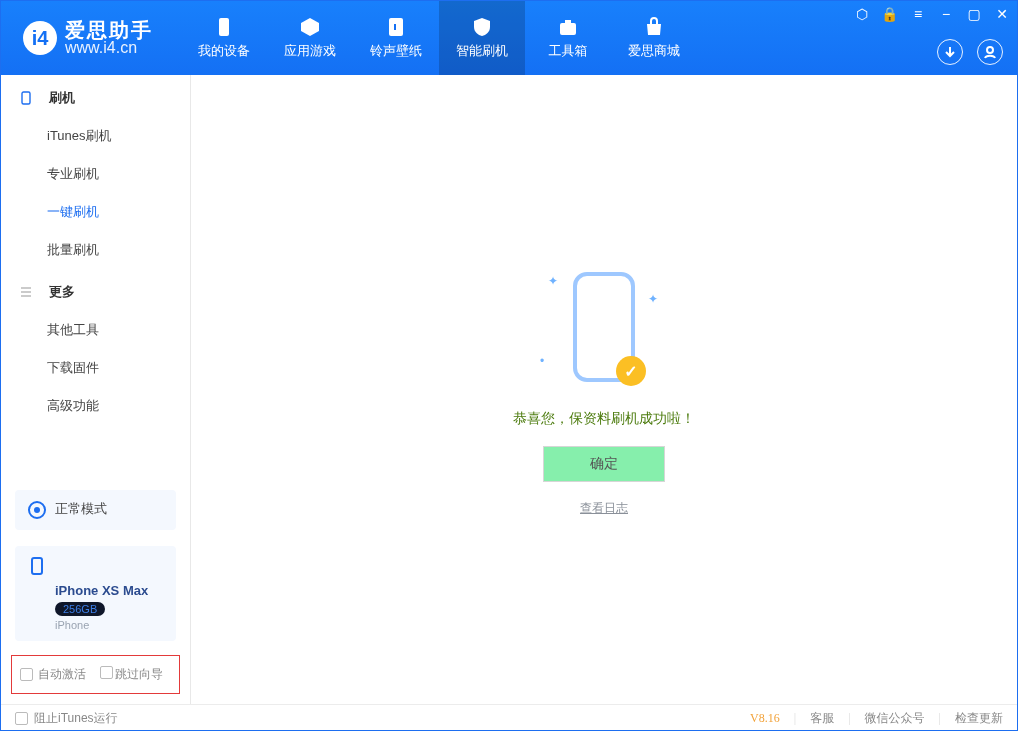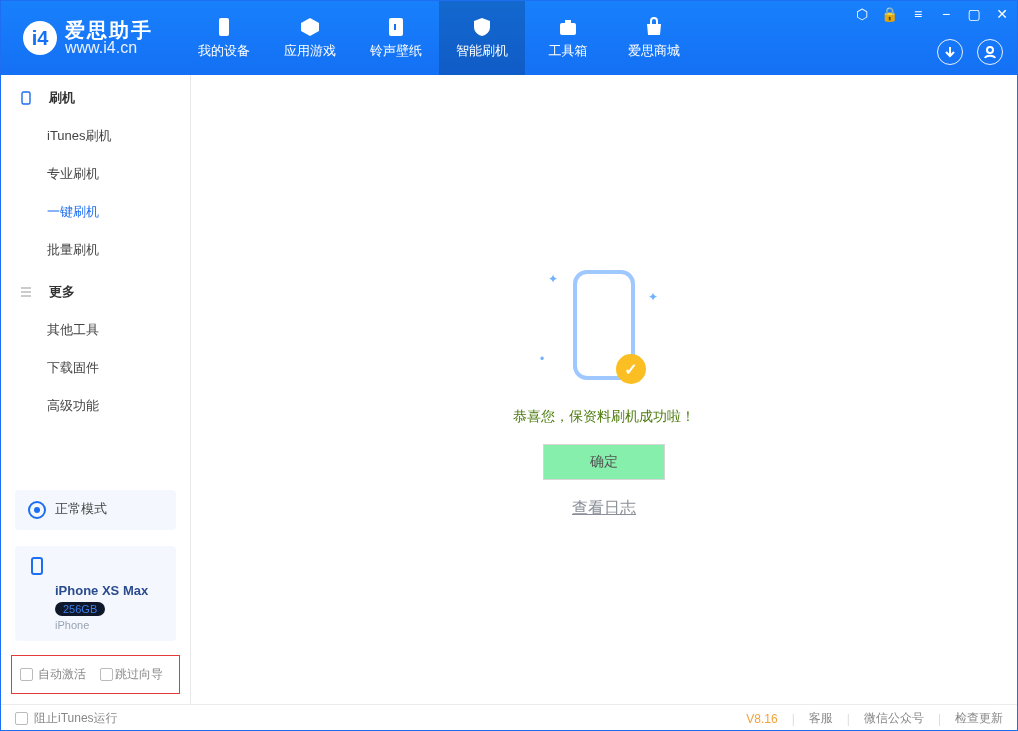--- a/index.html
+++ b/index.html
@@ -35,24 +35,24 @@
   .sb-bottom-opts { border:1.5px solid #e33a3a; margin:6px 10px 10px; padding:10px 8px; display:flex; gap:14px; align-items:center; font-size:12px; color:#888;}
   .chk { width:13px; height:13px; border:1px solid #bbb; border-radius:2px; display:inline-block;}
   .main { flex:1; position:relative; display:flex; flex-direction:column; align-items:center; justify-content:center; gap:18px;}
   .phone-ill { position:relative; width:160px; height:130px; display:flex; align-items:center; justify-content:center;}
   .phone { width:62px; height:110px; border:4px solid #9ec8ff; border-radius:14px; background:#fff;}
   .badge { position:absolute; right:38px; bottom:6px; width:30px; height:30px; background:#fbbf24; border-radius:50%; display:flex; align-items:center; justify-content:center; color:#fff; font-weight:900;}
   .sparkle { position:absolute; color:#6fb2ff; font-size:12px;}
   .s1 { left:24px; top:12px;} .s2 { right:26px; top:30px;} .s3 { left:16px; bottom:24px;}
   .msg { font-size:14px; color:#4d7c0f; font-weight:400;}
   .btn-ok { border:1px solid #d6d6d6; background:#86efac; padding:8px 46px; font-size:14px; color:#555; cursor:pointer;}
-  .link-log { color:#8a9099; font-size:16px; text-decoration:underline; cursor:pointer;}
+  .link-log { color:#8a9099; font-size:12px; text-decoration:underline; cursor:pointer;}
   .footer { height:28px; border-top:1px solid #ececec; display:flex; align-items:center; font-size:12px; color:#888; padding:0 14px;}
   .footer .left { display:flex; align-items:center; gap:6px;}
-  .footer .right { margin-left:auto; display:flex; align-items:center; gap:14px;}
+  .footer .right { margin-left:auto; display:flex; align-items:center; gap:14px;font-family:Liberation Serif, serif;}
   .footer .ver { color:#f2a23a;}
   .footer .sep { color:#ddd;}
 </style>
 </head>
 <body>
 
 <div class="header">
   <div class="logo">
     <div class="logo-icon">i4</div>
     <div class="logo-text">
@@ -170,21 +170,21 @@
         <div class="chip">256GB</div>
         <div class="sub">iPhone</div>
       </div>
     </div>
 
     <div class="sb-bottom-opts">
       <label style="display:flex;align-items:center;gap:5px;">
         <span class="chk"></span>
         <span>自动激活</span>
       </label>
-      <label style="display:flex;align-items:center;gap:2px;">
+      <label style="display:flex;gap:2px;">
         <span class="chk"></span>
         <span>跳过向导</span>
       </label>
     </div>
   </div>
 
   <div class="main">
     <div class="phone-ill">
       <span class="sparkle s1">✦</span>
       <span class="sparkle s2">✦</span>

